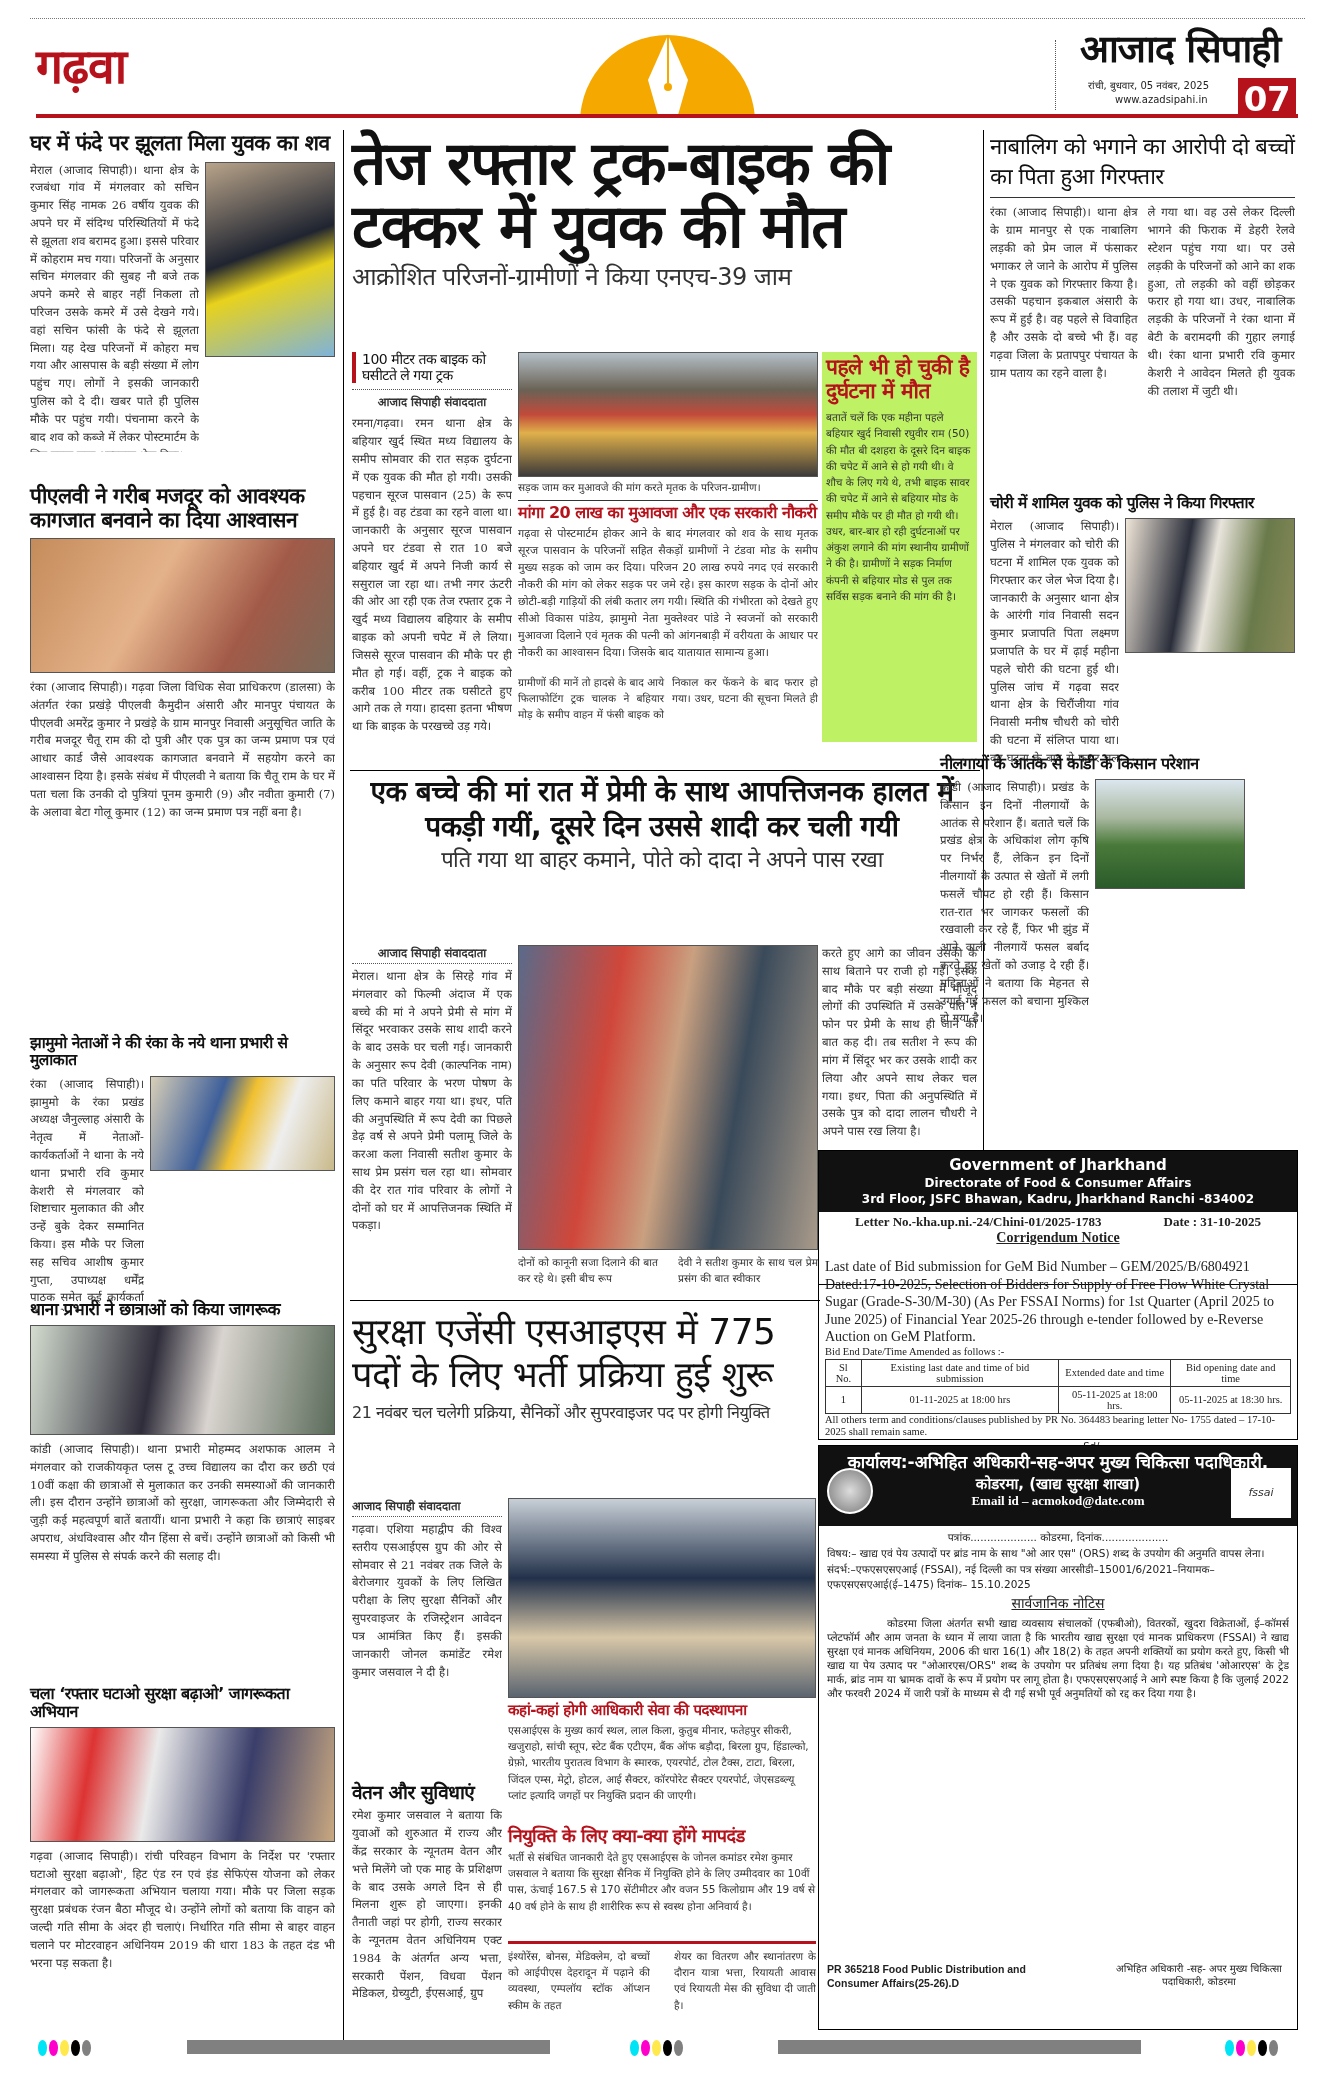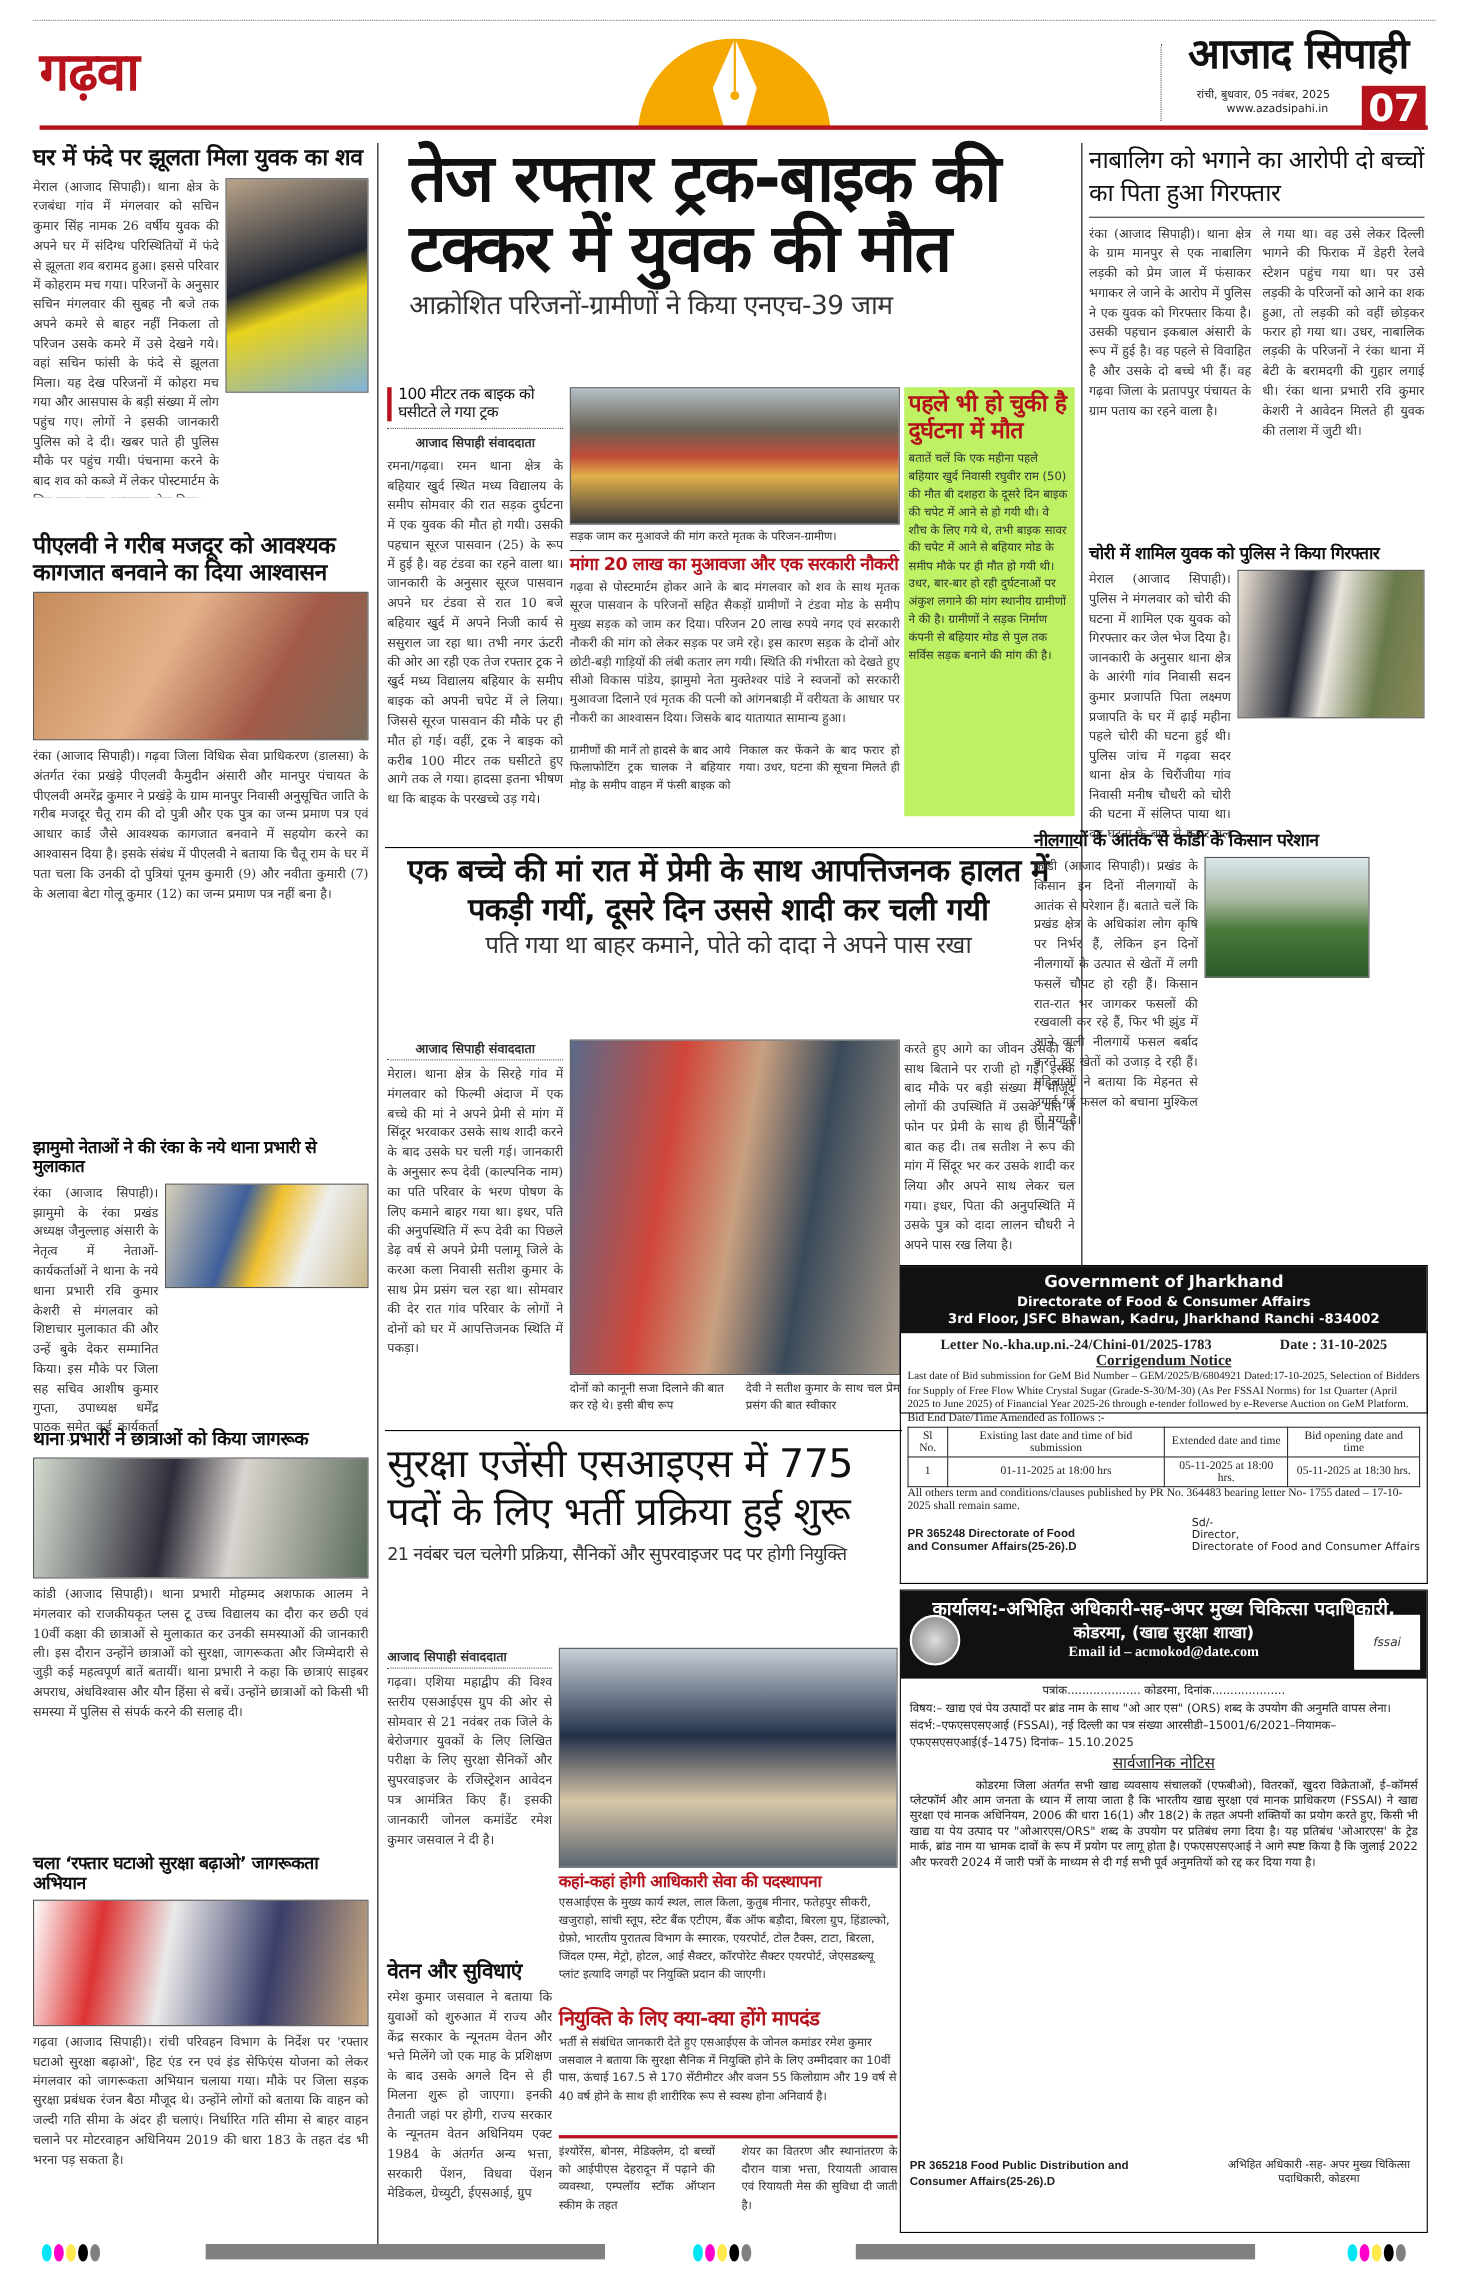--- a/index.html
+++ b/index.html
@@ -68,21 +68,21 @@
   <div class="photo" style="height:110px;margin-top:6px;background:linear-gradient(100deg,#d4ddd0,#2f2d3a 40%,#d9d4cf 60%,#5a6b5a)"></div>
   <div class="body" style="height:250px;overflow:hidden;margin-top:6px">कांडी (आजाद सिपाही)। थाना प्रभारी मोहम्मद अशफाक आलम ने मंगलवार को राजकीयकृत प्लस टू उच्च विद्यालय का दौरा कर छठी एवं 10वीं कक्षा की छात्राओं से मुलाकात कर उनकी समस्याओं की जानकारी ली। इस दौरान उन्होंने छात्राओं को सुरक्षा, जागरूकता और जिम्मेदारी से जुड़ी कई महत्वपूर्ण बातें बतायीं। थाना प्रभारी ने कहा कि छात्राएं साइबर अपराध, अंधविश्वास और यौन हिंसा से बचें। उन्होंने छात्राओं को किसी भी समस्या में पुलिस से संपर्क करने की सलाह दी।</div>
 </div>
 
 <div class="abs" style="left:30px;top:1685px;width:305px">
   <div class="hd" style="font-size:16px">चला ‘रफ्तार घटाओ सुरक्षा बढ़ाओ’ जागरूकता अभियान</div>
   <div class="photo" style="height:115px;margin-top:6px;background:linear-gradient(100deg,#fff,#d33 20%,#eaeaea 40%,#3a3e6a 70%,#c9a880)"></div>
   <div class="body" style="height:205px;overflow:hidden;margin-top:6px">गढ़वा (आजाद सिपाही)। रांची परिवहन विभाग के निर्देश पर 'रफ्तार घटाओ सुरक्षा बढ़ाओ', हिट एंड रन एवं इंड सेफिएंस योजना को लेकर मंगलवार को जागरूकता अभियान चलाया गया। मौके पर जिला सड़क सुरक्षा प्रबंधक रंजन बैठा मौजूद थे। उन्होंने लोगों को बताया कि वाहन को जल्दी गति सीमा के अंदर ही चलाएं। निर्धारित गति सीमा से बाहर वाहन चलाने पर मोटरवाहन अधिनियम 2019 की धारा 183 के तहत दंड भी भरना पड़ सकता है।</div>
 </div>
 
-<div class="abs" style="left:372px;top:132px;width:620px">
+<div class="abs" style="left:352px;top:132px;width:620px">
   <div class="hd" style="font-size:60px;line-height:1.05;letter-spacing:-1.5px">तेज रफ्तार ट्रक-बाइक की टक्कर में युवक की मौत</div>
   <div class="hd" style="font-size:24px;color:#333;margin-top:6px;font-weight:normal">आक्रोशित परिजनों-ग्रामीणों ने किया एनएच-39 जाम</div>
 </div>
 <div class="abs" style="left:352px;top:352px;width:160px">
   <div style="border-left:4px solid #b5121b;padding-left:6px">
     <div class="hd" style="font-size:14px;font-weight:normal">100 मीटर तक बाइक को घसीटते ले गया ट्रक</div>
   </div>
   <div class="byline" style="border-top:1px dotted #555;margin-top:6px;padding-top:4px;text-align:center">आजाद सिपाही संवाददाता</div>
   <div class="body" style="height:400px;overflow:hidden;margin-top:6px">रमना/गढ़वा। रमन थाना क्षेत्र के बहियार खुर्द स्थित मध्य विद्यालय के समीप सोमवार की रात सड़क दुर्घटना में एक युवक की मौत हो गयी। उसकी पहचान सूरज पासवान (25) के रूप में हुई है। वह टंडवा का रहने वाला था। जानकारी के अनुसार सूरज पासवान अपने घर टंडवा से रात 10 बजे बहियार खुर्द में अपने निजी कार्य से ससुराल जा रहा था। तभी नगर ऊंटरी की ओर आ रही एक तेज रफ्तार ट्रक ने खुर्द मध्य विद्यालय बहियार के समीप बाइक को अपनी चपेट में ले लिया। जिससे सूरज पासवान की मौके पर ही मौत हो गई। वहीं, ट्रक ने बाइक को करीब 100 मीटर तक घसीटते हुए आगे तक ले गया। हादसा इतना भीषण था कि बाइक के परखच्चे उड़ गये।</div>
 </div>
@@ -172,21 +172,21 @@
     <div style="font-size:12px">Directorate of Food &amp; Consumer Affairs</div>
     <div style="font-size:12px">3rd Floor, JSFC Bhawan, Kadru, Jharkhand Ranchi -834002</div>
   </div>
 </div>
 <div class="abs" style="left:818px;top:1210px;width:480px;height:230px;border:1px solid #000;border-top:none;padding:4px 6px;font-family:'Liberation Serif',serif">
   <div style="display:flex;justify-content:space-between;font-weight:bold;font-size:13px;padding:0 30px">
     <span>Letter No.-kha.up.ni.-24/Chini-01/2025-1783</span>
     <span>Date : 31-10-2025</span>
   </div>
   <div style="text-align:center;font-weight:bold;font-size:14px;text-decoration:underline">Corrigendum Notice</div>
-  <div style="font-size:10px;line-height:1.25;margin-top:0">Last date of Bid submission for GeM Bid Number – GEM/2025/B/6804921 Dated:17-10-2025, Selection of Bidders for Supply of Free Flow White Crystal Sugar (Grade-S-30/M-30) (As Per FSSAI Norms) for 1st Quarter (April 2025 to June 2025) of Financial Year 2025-26 through e-tender followed by e-Reverse Auction on GeM Platform.</div>
+  <div style="font-size:14px;line-height:1.25;margin-top:12px">Last date of Bid submission for GeM Bid Number – GEM/2025/B/6804921 Dated:17-10-2025, Selection of Bidders for Supply of Free Flow White Crystal Sugar (Grade-S-30/M-30) (As Per FSSAI Norms) for 1st Quarter (April 2025 to June 2025) of Financial Year 2025-26 through e-tender followed by e-Reverse Auction on GeM Platform.</div>
   <div style="font-size:10.5px">Bid End Date/Time Amended as follows :-</div>
   <table class="ad" style="margin-top:2px">
     <tbody>
         <tr>
       <th>Sl No.</th>
       <th>Existing last date and time of bid submission</th>
       <th>Extended date and time</th>
       <th>Bid opening date and time</th>
     </tr>
     <tr>

